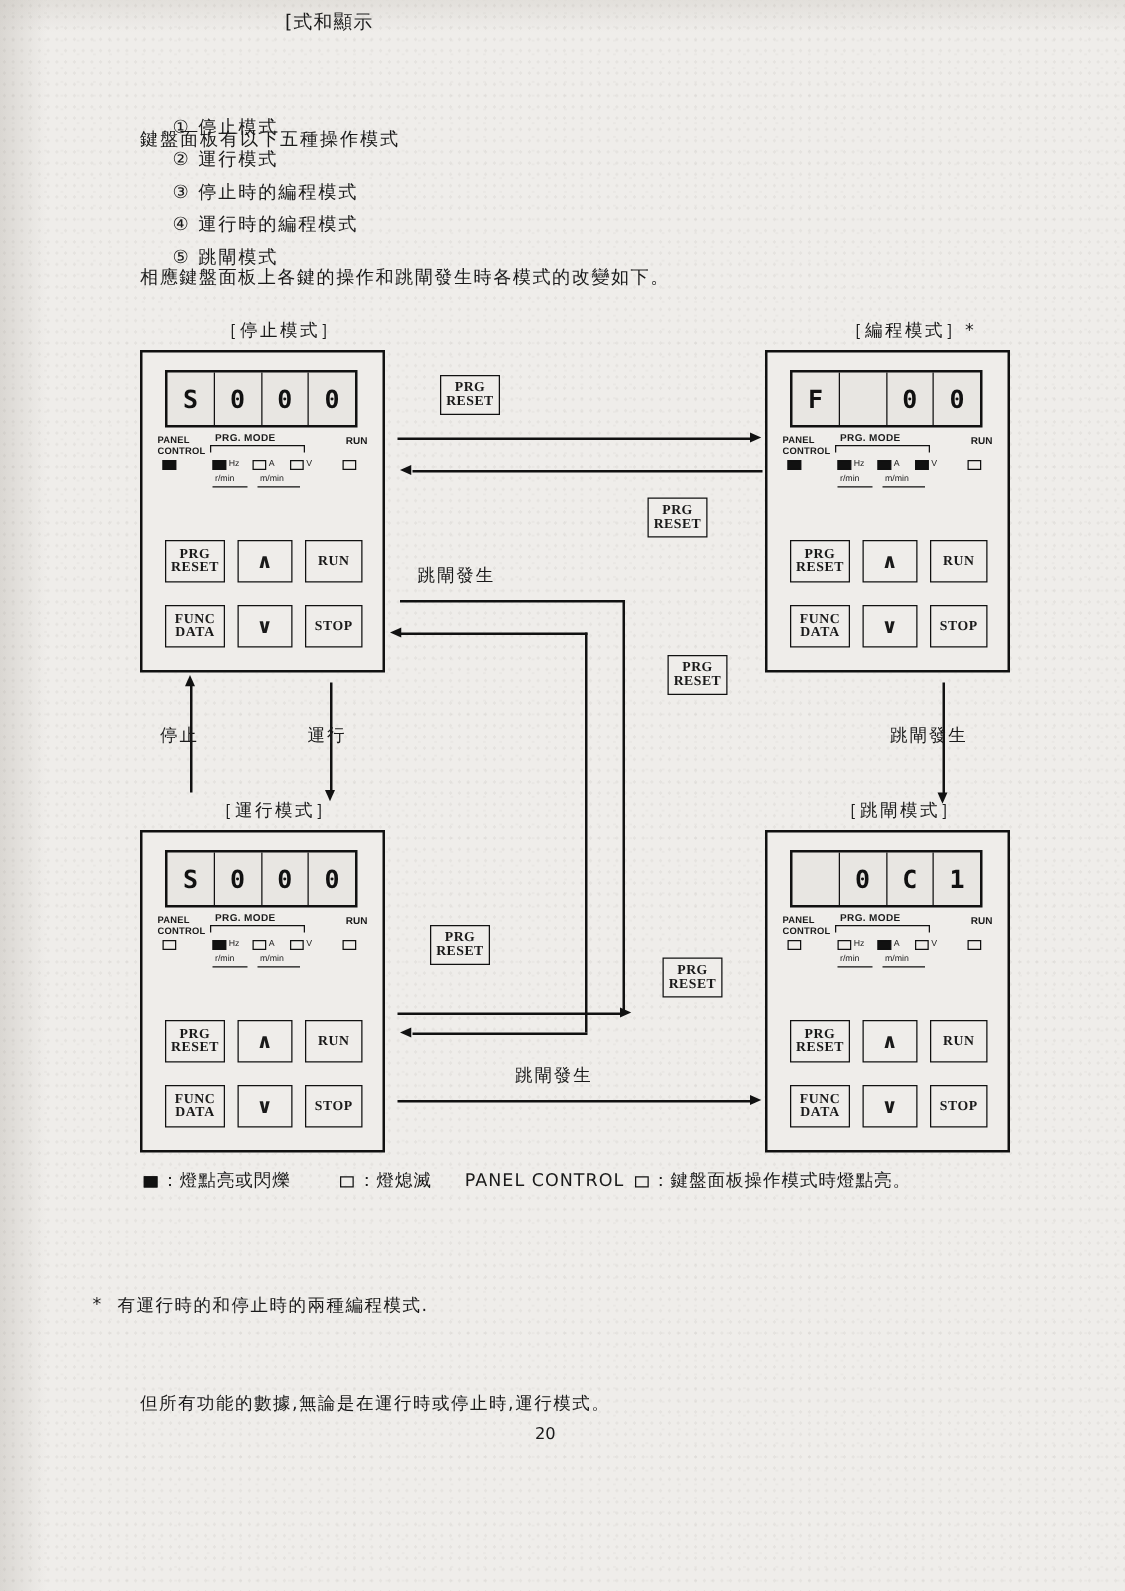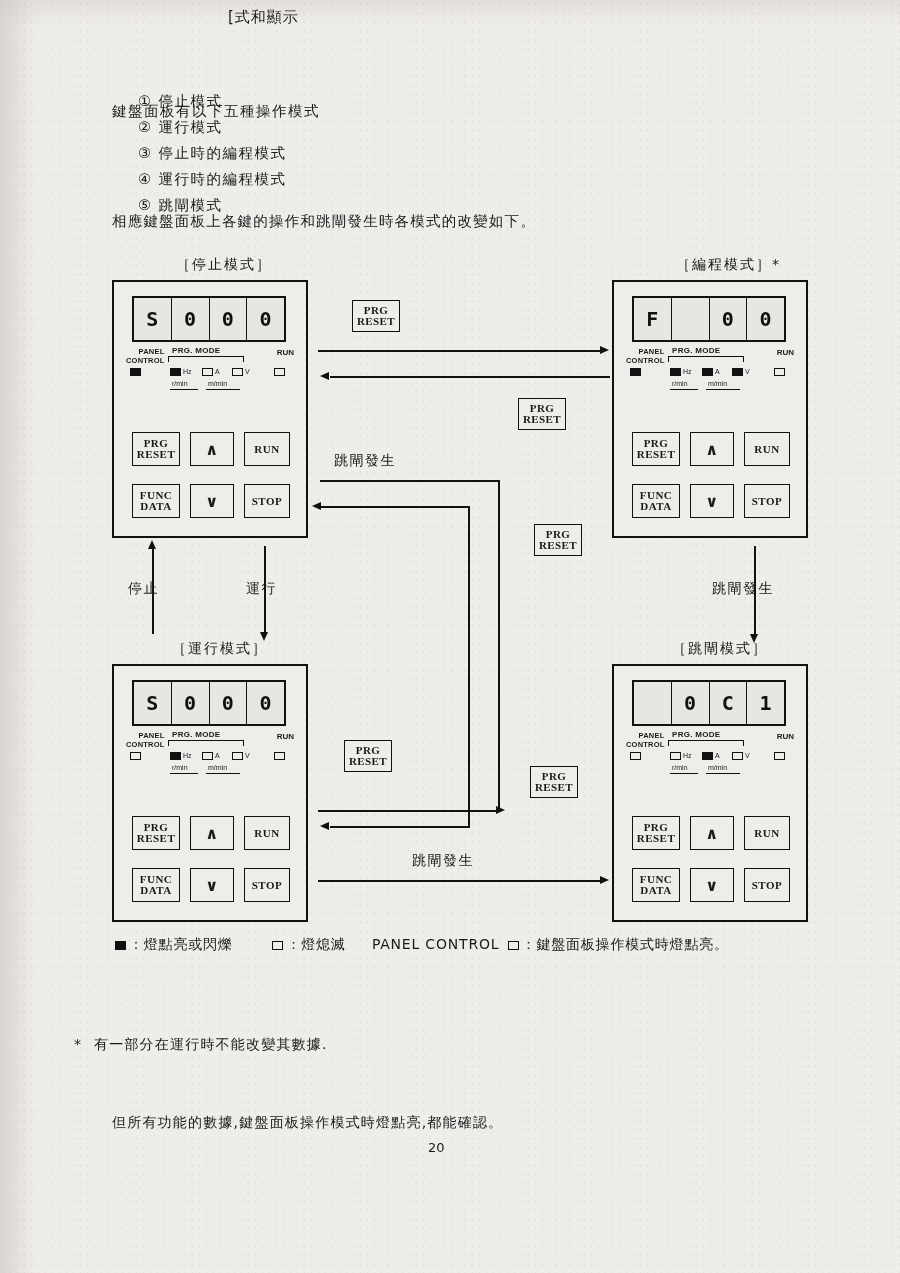--- a/index.html
+++ b/index.html
@@ -57,21 +57,21 @@
     flex:1;border-right:1.5px solid #111;
     display:flex;align-items:center;justify-content:center;
     font-family:"DejaVu Sans Mono","Liberation Mono",monospace;
     font-size:20px;font-weight:bold;color:#111;
   }
   .display .dcell:last-child{border-right:none;}
 
   .ledrow{position:absolute;left:12px;top:66px;width:170px;height:42px;}
   .lbl-panelctl{
     position:absolute;left:0;top:0;font-size:7.5px;line-height:8.5px;
-    font-family:"Liberation Sans",sans-serif;font-weight:bold;letter-spacing:.2px;text-align:right;
+    font-family:"Liberation Sans",sans-serif;font-weight:bold;letter-spacing:.2px;
   }
   .lbl-prgmode{
     position:absolute;left:46px;top:-2px;font-size:8px;font-weight:bold;
     font-family:Liberation Sans, sans-serif;letter-spacing:.3px;
   }
   .prg-bracket{position:absolute;left:42px;top:8px;width:74px;height:5px;
     border-top:1.2px solid #111;border-left:1.2px solid #111;border-right:1.2px solid #111;}
   .lbl-run{position:absolute;right:2px;top:0;font-size:8px;font-weight:bold;
     font-family:"Liberation Sans",sans-serif;}
   .led{position:absolute;width:11px;height:8px;border:1.3px solid #111;box-sizing:border-box;}
@@ -404,17 +404,17 @@
     <span class="sq on"></span><span>：</span><span class="cjk">燈點亮或閃爍</span>
     &nbsp;&nbsp;&nbsp;&nbsp;&nbsp;
     <span class="sq"></span><span>：</span><span class="cjk">燈熄滅</span>
     &nbsp;&nbsp;&nbsp;
     <span>PANEL CONTROL</span>
     <span class="sq"></span><span>：</span><span class="cjk">鍵盤面板操作模式時燈點亮。</span>
   </div>
 
 
   <div id="fn" class="cjk">*</div>
-  <div class="fnline cjk" style="left:94px;top:1036px;">有一部分在運行時不能改變其數據.</div>
-  <div class="fnline cjk" style="left:112px;top:1114px;">但所有功能的數據,鍵盤面板操作模式時燈點亮,都能確認。</div>
+  <div class="fnline cjk" style="left:94px;top:1036px;">有運行時的和停止時的兩種編程模式.</div>
+  <div class="fnline cjk" style="left:112px;top:1114px;">但所有功能的數據,無論是在運行時或停止時,運行模式。</div>
 
   <div id="pageno">20</div>
 </div>
 
 </body></html>

